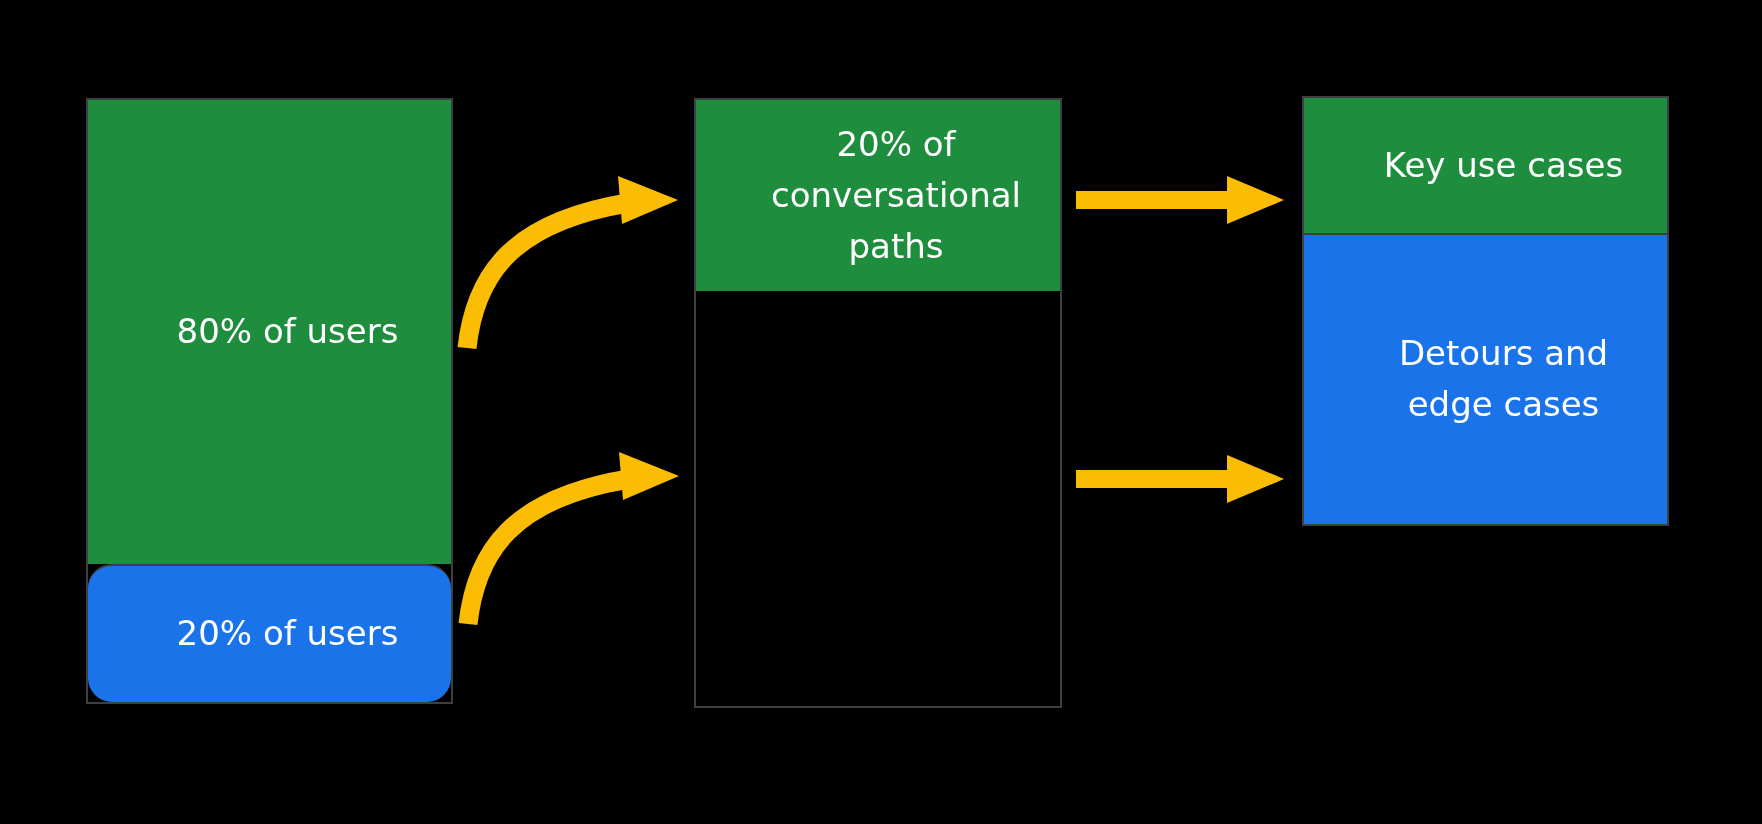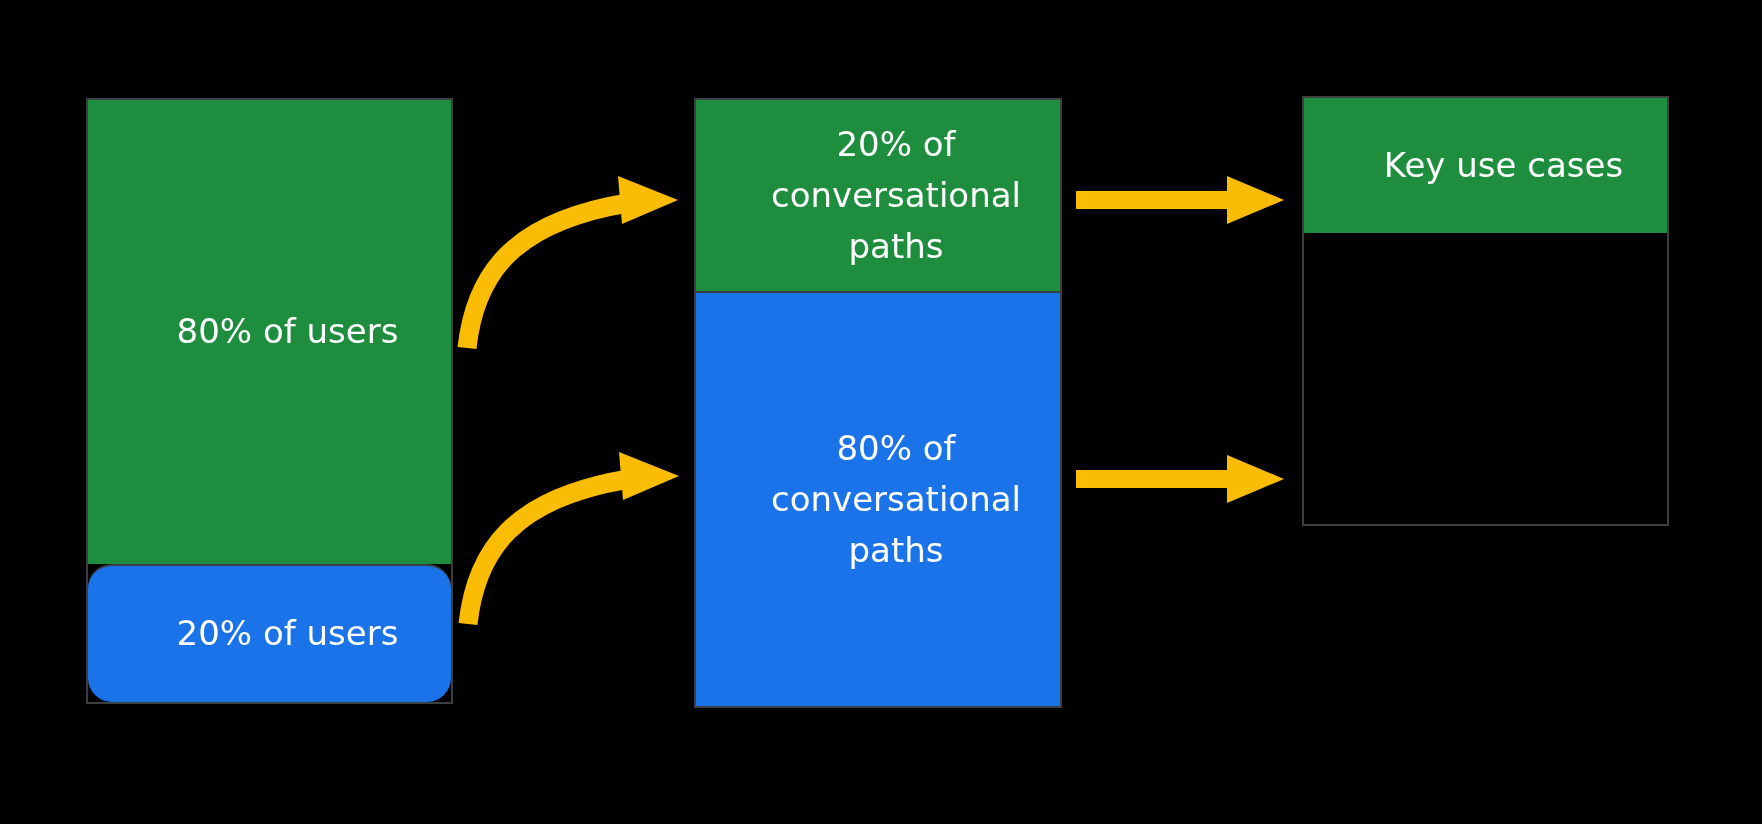--- a/index.html
+++ b/index.html
@@ -77,24 +77,24 @@
     </div>
     <div class="segment seg-blue">
       <span class="seg-label">20% of users</span>
     </div>
   </div>
 
   <div class="column col-paths">
     <div class="segment seg-green">
       <span class="seg-label">20% of conversational paths</span>
     </div>
-    <div class="segment seg-blue">
-      <span class="seg-label">80% of conversational paths</span>
-    </div>
   </div>
 
   <div class="column col-outcomes">
     <div class="segment seg-green">
       <span class="seg-label">Key use cases</span>
     </div>
+    <div class="segment seg-blue">
+      <span class="seg-label">Detours and edge cases</span>
+    </div>
   </div>
 
 </div>
 
 </body></html>

